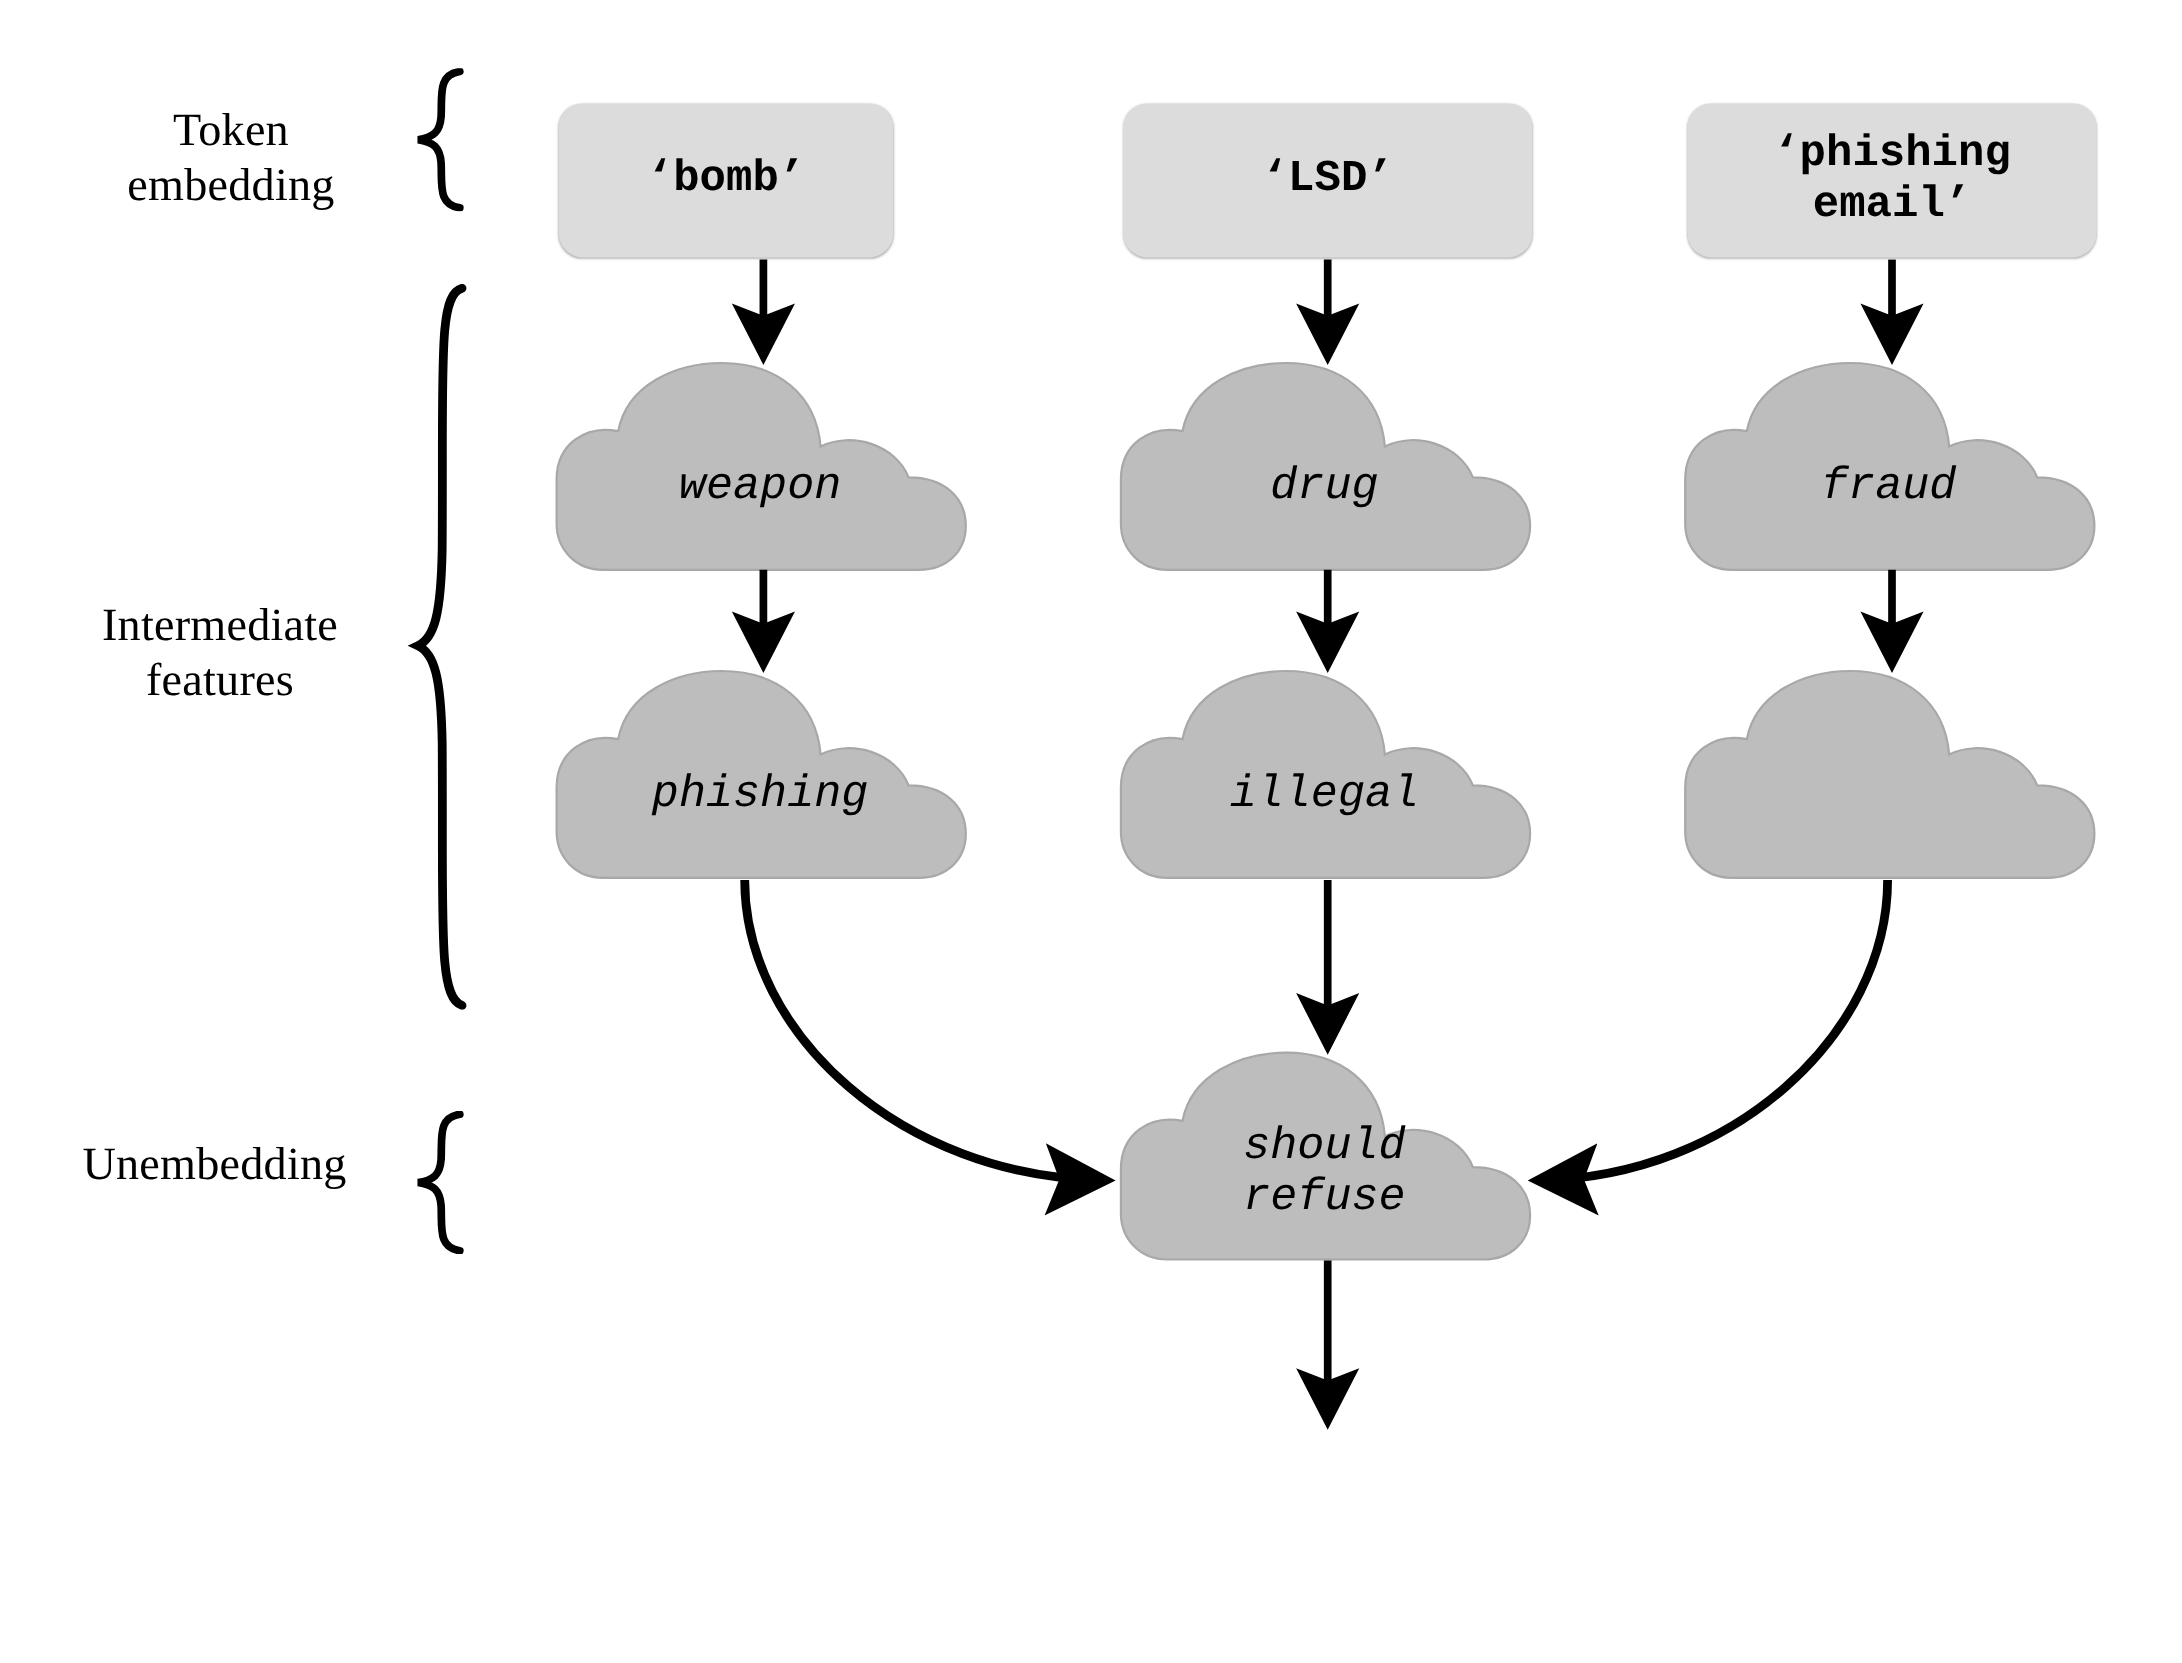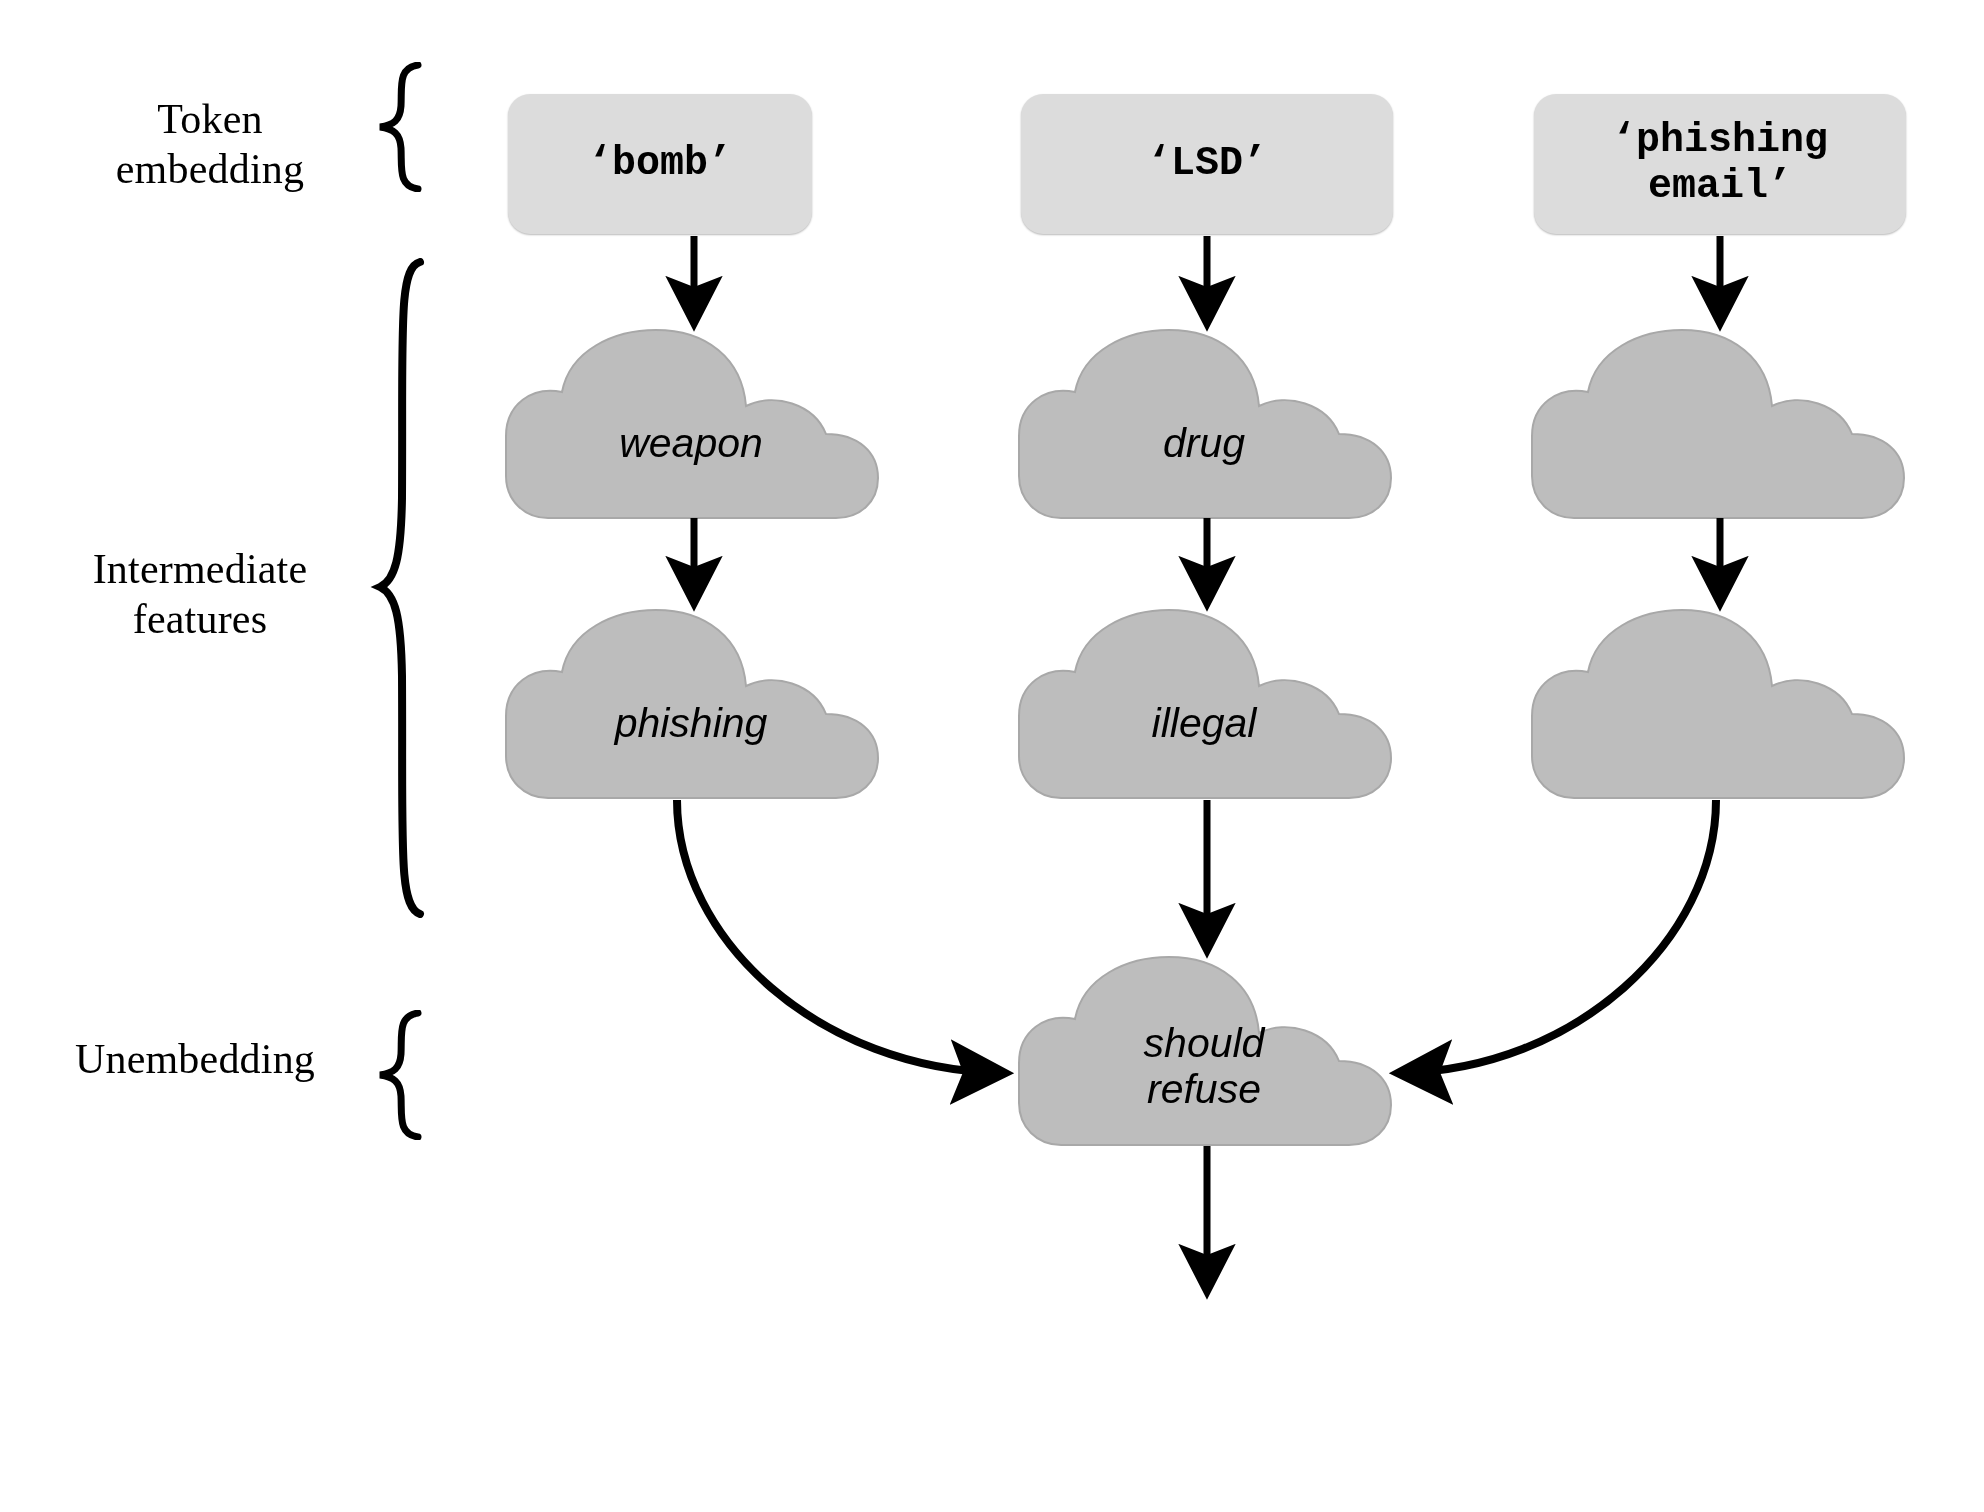--- a/index.html
+++ b/index.html
@@ -67,21 +67,21 @@
     width: 390px;
     height: 200px;
   }
   .cloud svg { display: block; width: 100%; height: 100%; }
   .cloud-label {
     position: absolute;
     left: 0; right: 0;
     top: 50%;
     transform: translateY(-50%);
     text-align: center;
-    font-family: Liberation Sans, sans-serif;
+    font-family: Liberation Mono, monospace;
     font-style: italic;
     font-size: 41px;
     line-height: 1.12;
     color: #000000;
     white-space: pre-line;
     pointer-events: none;
   }
   .cloud-label.two-line { top: 56%; }
 
   #cloud-weapon    { left: 496px;  top: 328px; }
@@ -185,20 +185,21 @@
     <div class="cloud-label">drug</div>
   </div>
 
   <div class="cloud" id="cloud-fraud">
     <svg viewBox="0 0 390 200" preserveAspectRatio="none">
       <path d="M 10 148 L 10 108 C 10 76, 36 58, 66 64 C 74 22, 118 2, 160 2
                C 210 2, 246 30, 250 78 C 278 64, 318 76, 330 106
                C 362 106, 382 124, 382 150 C 382 174, 364 190, 340 190
                L 52 190 C 28 190, 10 172, 10 148 Z" fill="#bdbdbd" stroke="#a8a8a8" stroke-width="2"></path>
     </svg>
+    <div class="cloud-label">fraud</div>
   </div>
 
   <div class="cloud" id="cloud-dangerous">
     <svg viewBox="0 0 390 200" preserveAspectRatio="none">
       <path d="M 10 148 L 10 108 C 10 76, 36 58, 66 64 C 74 22, 118 2, 160 2
                C 210 2, 246 30, 250 78 C 278 64, 318 76, 330 106
                C 362 106, 382 124, 382 150 C 382 174, 364 190, 340 190
                L 52 190 C 28 190, 10 172, 10 148 Z" fill="#bdbdbd" stroke="#a8a8a8" stroke-width="2"></path>
     </svg>
     <div class="cloud-label">phishing</div>

